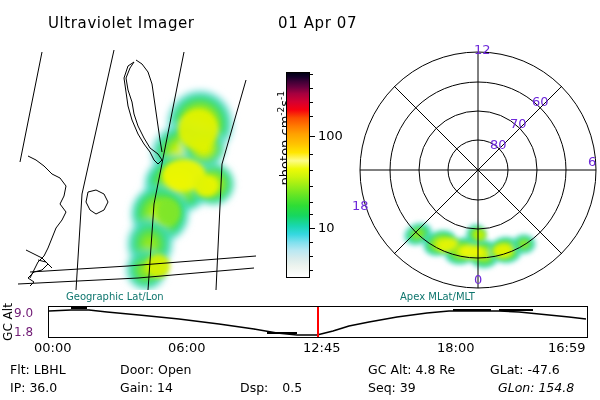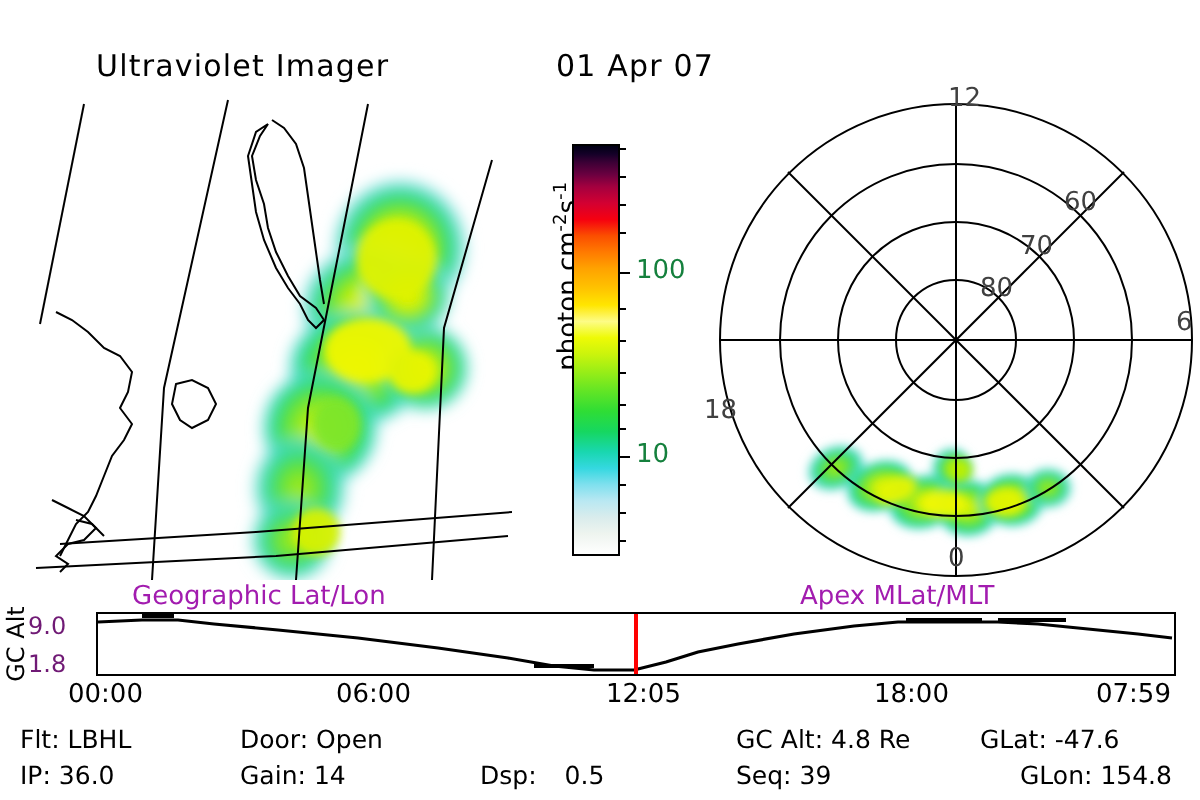--- a/index.html
+++ b/index.html
@@ -15,21 +15,21 @@
     position: relative;
     width: 600px;
     height: 400px;
     background: #ffffff;
     overflow: hidden;
   }
   .abs { position: absolute; }
 
   
   #header {
-    left: 0; top: 22px;
+    left: 0; top: 12px;
     width: 600px; height: 26px;
   }
   #header .hdr-txt {
     position: absolute;
     font-size: 15px;
     color: #000;
     letter-spacing: 0.6px;
     white-space: nowrap;
     font-family: "DejaVu Sans", sans-serif;
   }
@@ -98,35 +98,35 @@
   .cb-tick {
     position: absolute;
     left: 51px;
     width: 6px; height: 1px;
     background: #000;
   }
   .cb-lab {
     position: absolute;
     left: 60px;
     font-size: 13px;
-    color: #15803d;
+    color: #000000;
     line-height: 1;
     white-space: nowrap;
     font-family: "DejaVu Sans", sans-serif;
   }
 
   
   #polar-panel {
     left: 356px; top: 44px;
     width: 244px; height: 248px;
   }
   .polar-lab {
     position: absolute;
     font-size: 13px;
-    color: #404040;
+    color: #6d28d9;
     white-space: nowrap;
     font-family: "DejaVu Sans", sans-serif;
   }
 
   
   #orbit-panel {
     left: 0; top: 292px;
     width: 600px; height: 62px;
   }
   #orbit-box {
@@ -154,22 +154,22 @@
     font-size: 12px;
     color: #701a75;
     white-space: nowrap;
     font-family: "DejaVu Sans", sans-serif;
   }
   #orbit-y-hi { left: 14px; top: 14px; }
   #orbit-y-lo { left: 14px; top: 33px; }
   .orbit-cap {
     position: absolute;
     top: -1px;
-    font-size: 13px;
-    color: #a21caf;
+    font-size: 10px;
+    color: #0f766e;
     white-space: nowrap;
     font-family: "DejaVu Sans", sans-serif;
   }
   #orbit-cap-left { left: 66px; }
   #orbit-cap-right { left: 400px; }
   .orbit-xtick {
     position: absolute;
     top: 48px;
     font-size: 13px;
     color: #000;
@@ -368,23 +368,23 @@
       </svg>
       <div style="position:absolute; left:268px; top:0px; width:1.6px; height:30px; background:#ff0000;"></div>
       <div style="position:absolute; left:22px;  top:0px; width:16px; height:2.4px; background:#000;"></div>
       <div style="position:absolute; left:218px; top:25px; width:30px; height:2.4px; background:#000;"></div>
       <div style="position:absolute; left:404px; top:2px; width:38px; height:2.4px; background:#000;"></div>
       <div style="position:absolute; left:450px; top:2px; width:34px; height:2.4px; background:#000;"></div>
     </div>
 
     <div class="orbit-xtick" style="left: 34px;">00:00</div>
     <div class="orbit-xtick" style="left: 168px;">06:00</div>
-    <div class="orbit-xtick" style="left: 303px;">12:05</div>
+    <div class="orbit-xtick" style="left: 303px;">12:45</div>
     <div class="orbit-xtick" style="left: 437px;">18:00</div>
-    <div class="orbit-xtick" style="left: 548px;">07:59</div>
+    <div class="orbit-xtick" style="left: 548px;">16:59</div>
   </div>
 
   <div id="status" class="abs">
 
     <div class="st-cell st-r0" style="left: 10px;">
       <span>Flt:</span>
       <span>LBHL</span>
     </div>
     <div class="st-cell st-r0" style="left: 120px;">
       <span>Door:</span>
@@ -408,19 +408,19 @@
       <span>14</span>
     </div>
     <div class="st-cell st-r1" style="left: 240px;">
       <span>Dsp:</span>
       <span style="margin-left:10px;">0.5</span>
     </div>
     <div class="st-cell st-r1" style="left: 368px;">
       <span>Seq:</span>
       <span>39</span>
     </div>
-    <div class="st-cell st-r1" style="left: 510px;">
+    <div class="st-cell st-r1" style="left: 498px; font-style: italic;">
       <span>GLon:</span>
       <span>154.8</span>
     </div>
   </div>
 
 </div>
 
 </body></html>

